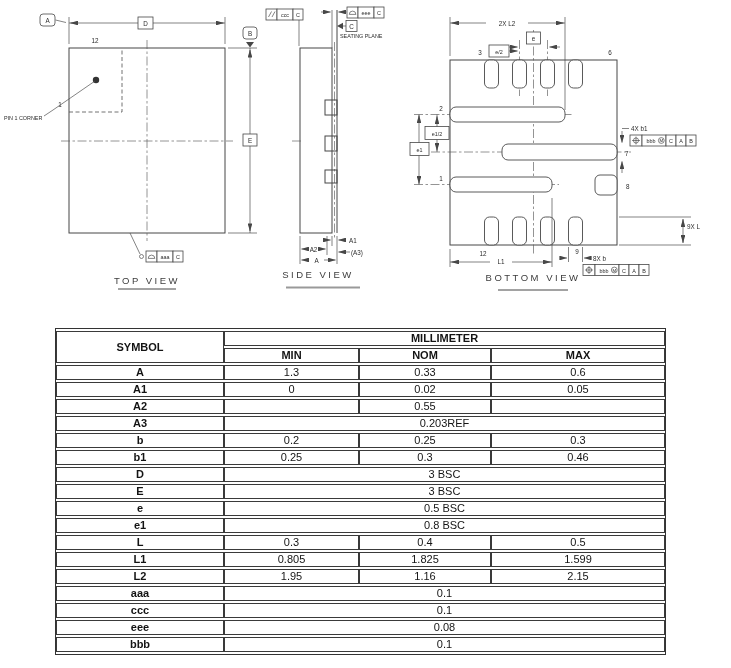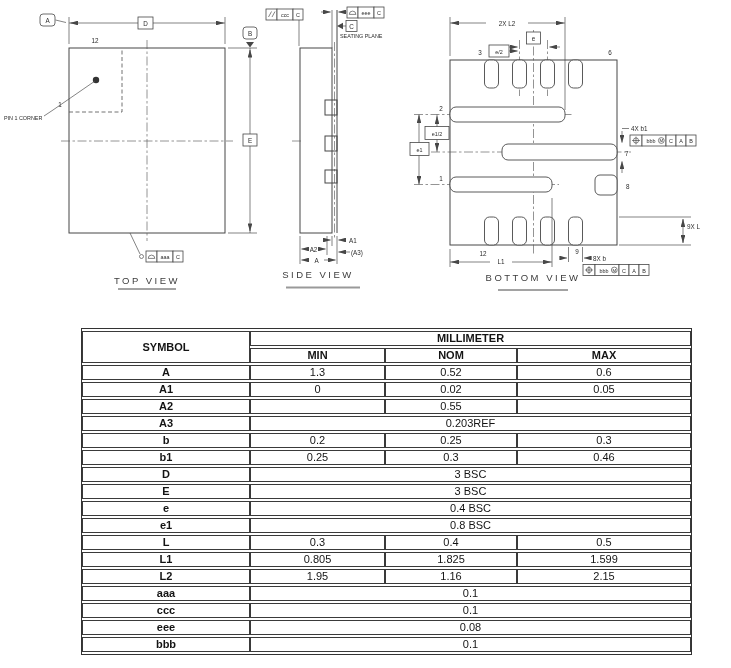--- a/index.html
+++ b/index.html
@@ -8,21 +8,21 @@
   .t6{font-size:6.3px;}
   .t5{font-size:5.4px;}
   .ttl{font-size:9.5px;letter-spacing:2.5px;fill:#3c3c3c;}
   .ln{stroke:#474747;stroke-width:1;fill:none;}
   .tn{stroke:#4f4f4f;stroke-width:0.7;fill:none;}
   .cl{stroke:#5a5a5a;stroke-width:0.65;fill:none;stroke-dasharray:9 2.5 2.5 2.5;}
   .hd{stroke:#4f4f4f;stroke-width:0.8;fill:none;stroke-dasharray:4 2.5;}
   .bx{fill:#fff;stroke:#474747;stroke-width:0.8;}
   .pad{fill:#fff;stroke:#474747;stroke-width:0.9;}
   .wbg{fill:#fff;stroke:none;}
-  .dim-table{position:absolute;left:81px;top:328px;width:610px;border-collapse:separate;border-spacing:0 2px;table-layout:fixed;font-size:11px;color:#141414;border:1px solid #333;}
+  .dim-table{position:absolute;left:55px;top:328px;width:610px;border-collapse:separate;border-spacing:0 2px;table-layout:fixed;font-size:11px;color:#141414;border:1px solid #333;}
   .dim-table th,.dim-table td{border:1px solid #3a3a3a;height:13px;line-height:13px;padding:0;text-align:center;vertical-align:middle;white-space:nowrap;}
   .dim-table th{font-weight:bold;}
   .sym{font-weight:bold;}
 </style>
 </head>
 <body>
 
 <div class="stage">
 
 <svg width="731" height="322" viewBox="0 0 731 322">
@@ -270,21 +270,21 @@
     <th colspan="3">MILLIMETER</th>
   </tr>
   <tr>
     <th>MIN</th>
     <th>NOM</th>
     <th>MAX</th>
   </tr>
   <tr>
     <td class="sym">A</td>
     <td>1.3</td>
-    <td>0.52</td>
+    <td>0.33</td>
     <td>0.6</td>
   </tr>
   <tr>
     <td class="sym">A1</td>
     <td>0</td>
     <td>0.02</td>
     <td>0.05</td>
   </tr>
   <tr>
     <td class="sym">A2</td>
@@ -311,21 +311,21 @@
   <tr>
     <td class="sym">D</td>
     <td colspan="3">3 BSC</td>
   </tr>
   <tr>
     <td class="sym">E</td>
     <td colspan="3">3 BSC</td>
   </tr>
   <tr>
     <td class="sym">e</td>
-    <td colspan="3">0.4 BSC</td>
+    <td colspan="3">0.5 BSC</td>
   </tr>
   <tr>
     <td class="sym">e1</td>
     <td colspan="3">0.8 BSC</td>
   </tr>
   <tr>
     <td class="sym">L</td>
     <td>0.3</td>
     <td>0.4</td>
     <td>0.5</td>

